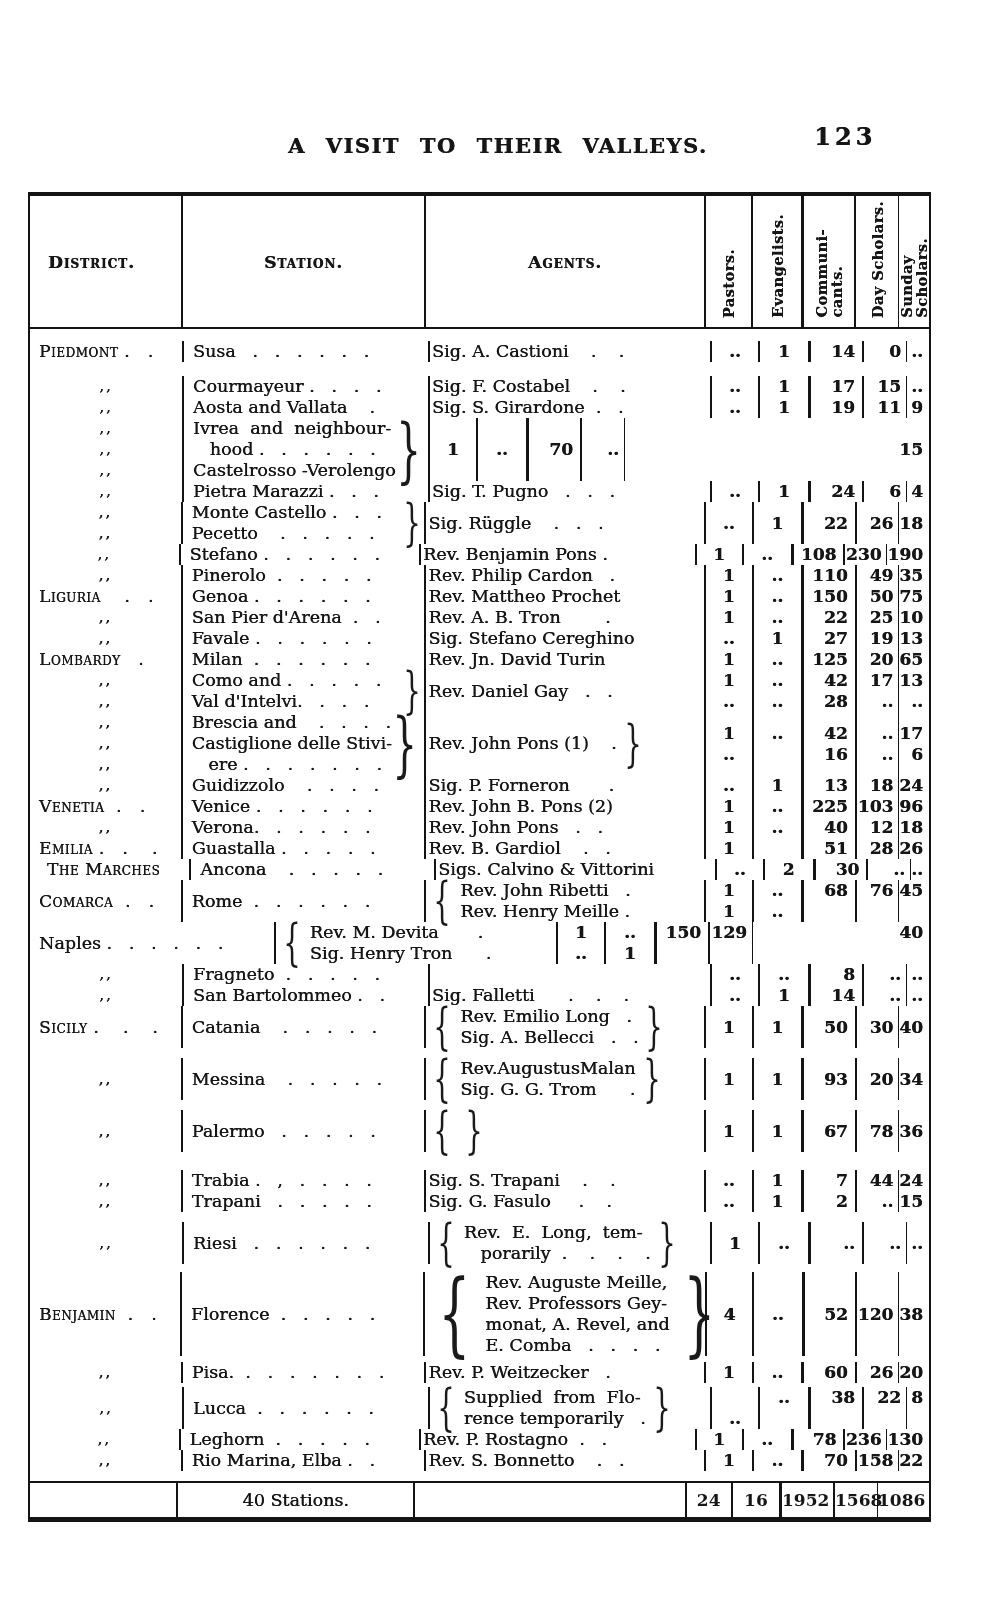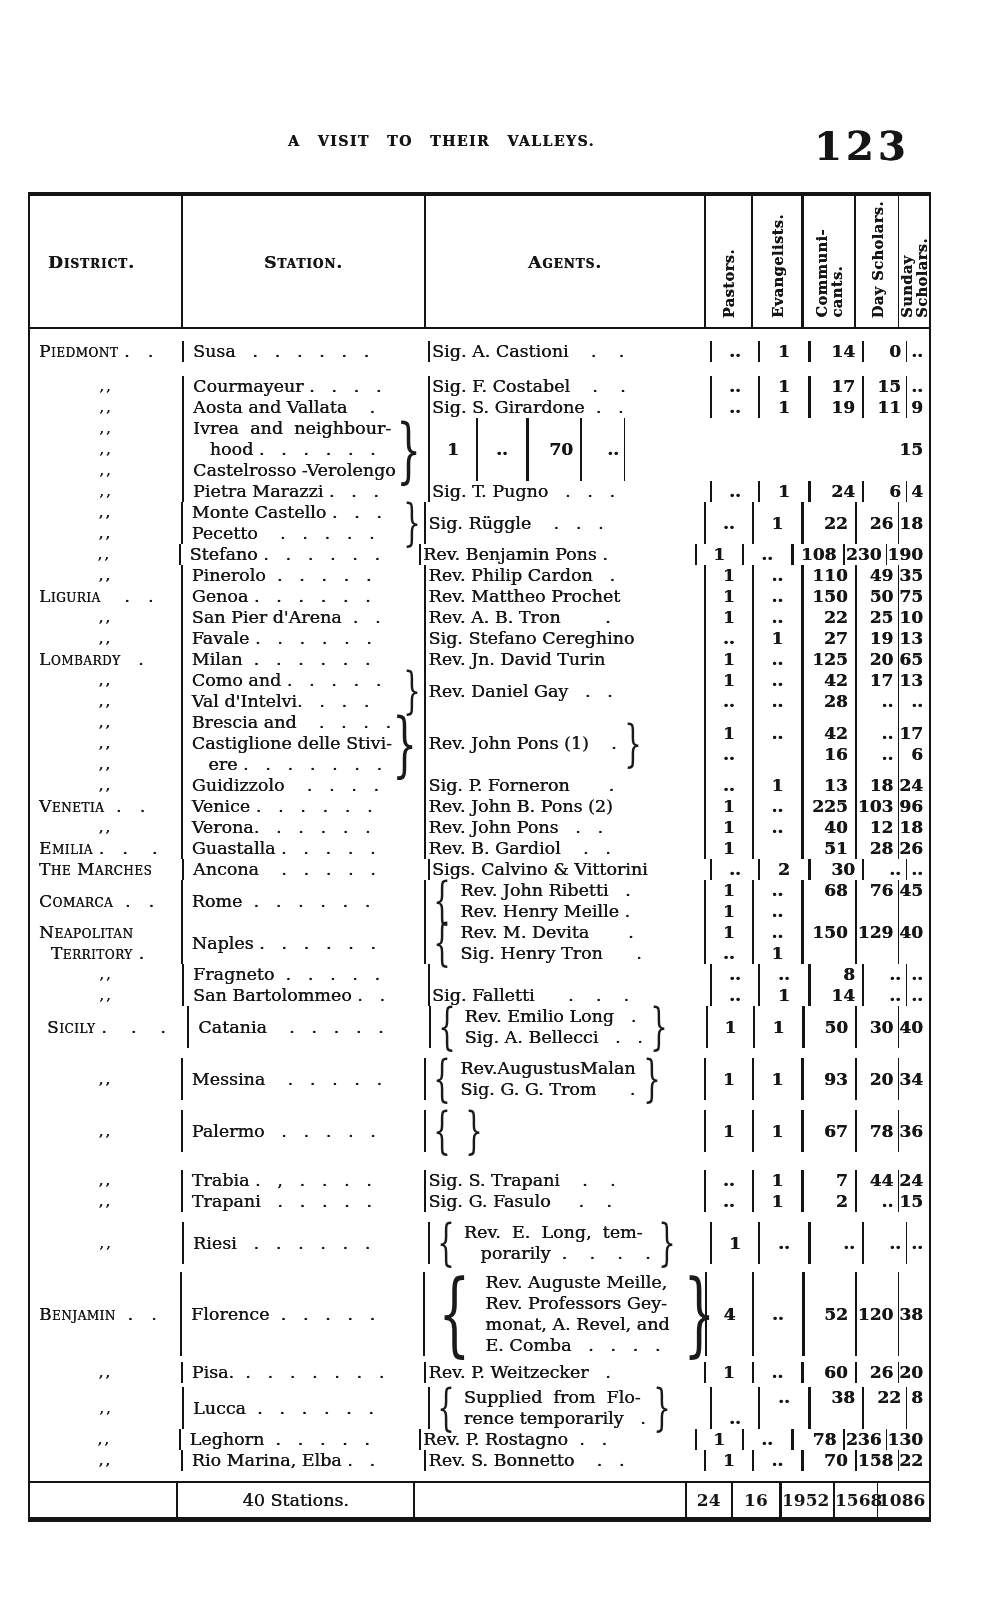--- a/index.html
+++ b/index.html
@@ -1,22 +1,22 @@
 <!DOCTYPE html>
 <html><head>
 <meta charset="utf-8">
 <style>
   * { box-sizing: border-box; margin: 0; padding: 0; }
   html,body { width:1000px; height:1600px; background:#ffffff; }
   body { font-family:"DejaVu Serif", serif; color:#161616; }
   .page { position:relative; width:1000px; height:1600px; overflow:hidden; }
 
-  .title { position:absolute; left:288px; top:133px; font-size:14px; font-weight:700;
+  .title { position:absolute; left:288px; top:133px; font-size:21px; font-weight:700;
            letter-spacing:1.5px; word-spacing:11px; text-shadow:0.4px 0 0 currentColor; }
-  .pagenum { position:absolute; left:814px; top:122px; font-size:40px; font-weight:700;
+  .pagenum { position:absolute; left:814px; top:122px; font-size:24px; font-weight:700;
              letter-spacing:4px; text-shadow:0.5px 0 0 currentColor; }
 
   .tbl { position:absolute; left:28px; top:192px; width:903px;
          border:2px solid #141414; border-top-width:4px; border-bottom-width:5px;
          background:#fff; }
 
   .hrow { display:flex; height:133px; border-bottom:2px solid #141414; }
   .cell { border-right:2px solid #141414; }
   .c-district{width:154px} .c-station{width:246px} .c-agents{width:282px}
   .c-pastors{width:48px} .c-evang{width:51px; border-right-width:3px;}
@@ -642,21 +642,21 @@
           <div class="cell c-comm bcell">
             <div class="line num n-rt pr-comm">51</div>
           </div>
           <div class="cell c-day bcell">
             <div class="line num n-rt pr-day">28</div>
           </div>
           <div class="cell c-sun bcell">
             <div class="line num n-rt pr-sun">26</div>
           </div>
         </div>
-        <div class="block" style="min-height: 21px;">
+        <div class="block" style="min-height: 21px; margin-left: 8px;">
           <div class="cell c-district bcell">
             <div class="line d-line">The Marches</div>
           </div>
           <div class="cell c-station bcell">
             <div class="line s-line">Ancona    .   .   .   .   .</div>
           </div>
           <div class="cell c-agents bcell">
             <div class="agents-inner">
               <div>
                 <div class="line a-line">Sigs. Calvino &amp; Vittorini</div>
@@ -710,24 +710,20 @@
           <div class="cell c-day bcell">
             <div class="line num n-rt pr-day">76</div>
             <div class="line num n-rt pr-day"></div>
           </div>
           <div class="cell c-sun bcell">
             <div class="line num n-rt pr-sun">45</div>
             <div class="line num n-rt pr-sun"></div>
           </div>
         </div>
         <div class="block" style="min-height: 42px;">
-          <div class="cell c-district bcell">
-            <div class="line d-line">Neapolitan</div>
-            <div class="line d-line">  Territory .</div>
-          </div>
           <div class="cell c-station bcell">
             <div class="line s-line">Naples .   .   .   .   .   .</div>
           </div>
           <div class="cell c-agents bcell">
             <div class="agents-inner">
               <div class="brace" style="font-size: 50px; height: 42px; line-height: 42px; transform: scaleX(0.55);">{</div>
               <div>
                 <div class="line a-line">Rev. M. Devita       .</div>
                 <div class="line a-line">Sig. Henry Tron      .</div>
               </div>
@@ -801,21 +797,21 @@
           <div class="cell c-comm bcell">
             <div class="line num n-rt pr-comm">14</div>
           </div>
           <div class="cell c-day bcell">
             <div class="line num n-rt pr-day">..</div>
           </div>
           <div class="cell c-sun bcell">
             <div class="line num n-rt pr-sun">..</div>
           </div>
         </div>
-        <div class="block" style="min-height: 42px; padding-left: 8px;">
+        <div class="block" style="min-height: 42px;">
           <div class="cell c-district bcell">
             <div class="line d-line">Sicily .    .    .</div>
           </div>
           <div class="cell c-station bcell">
             <div class="line s-line">Catania    .   .   .   .   .</div>
           </div>
           <div class="cell c-agents bcell">
             <div class="agents-inner">
               <div class="brace" style="font-size: 50px; height: 42px; line-height: 42px; transform: scaleX(0.55);">{</div>
               <div>

